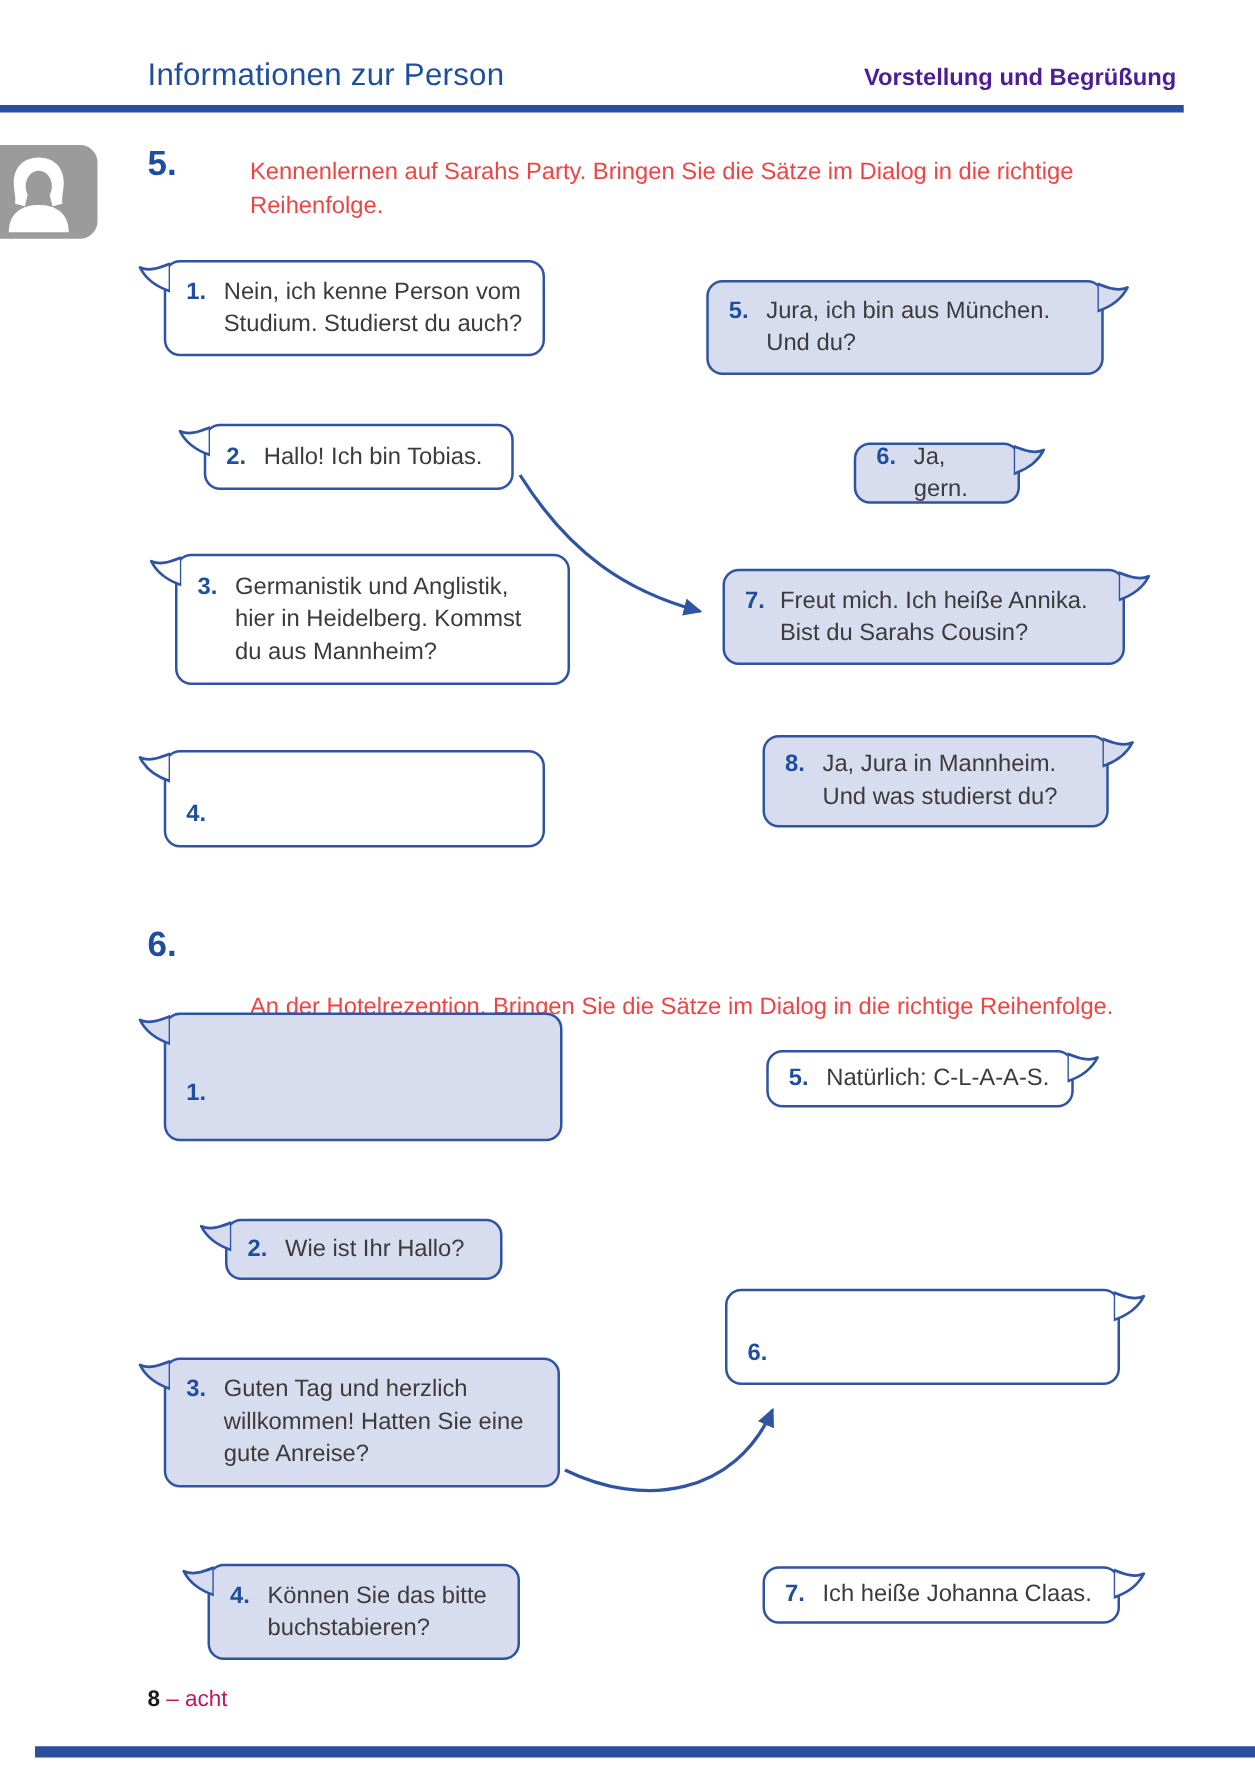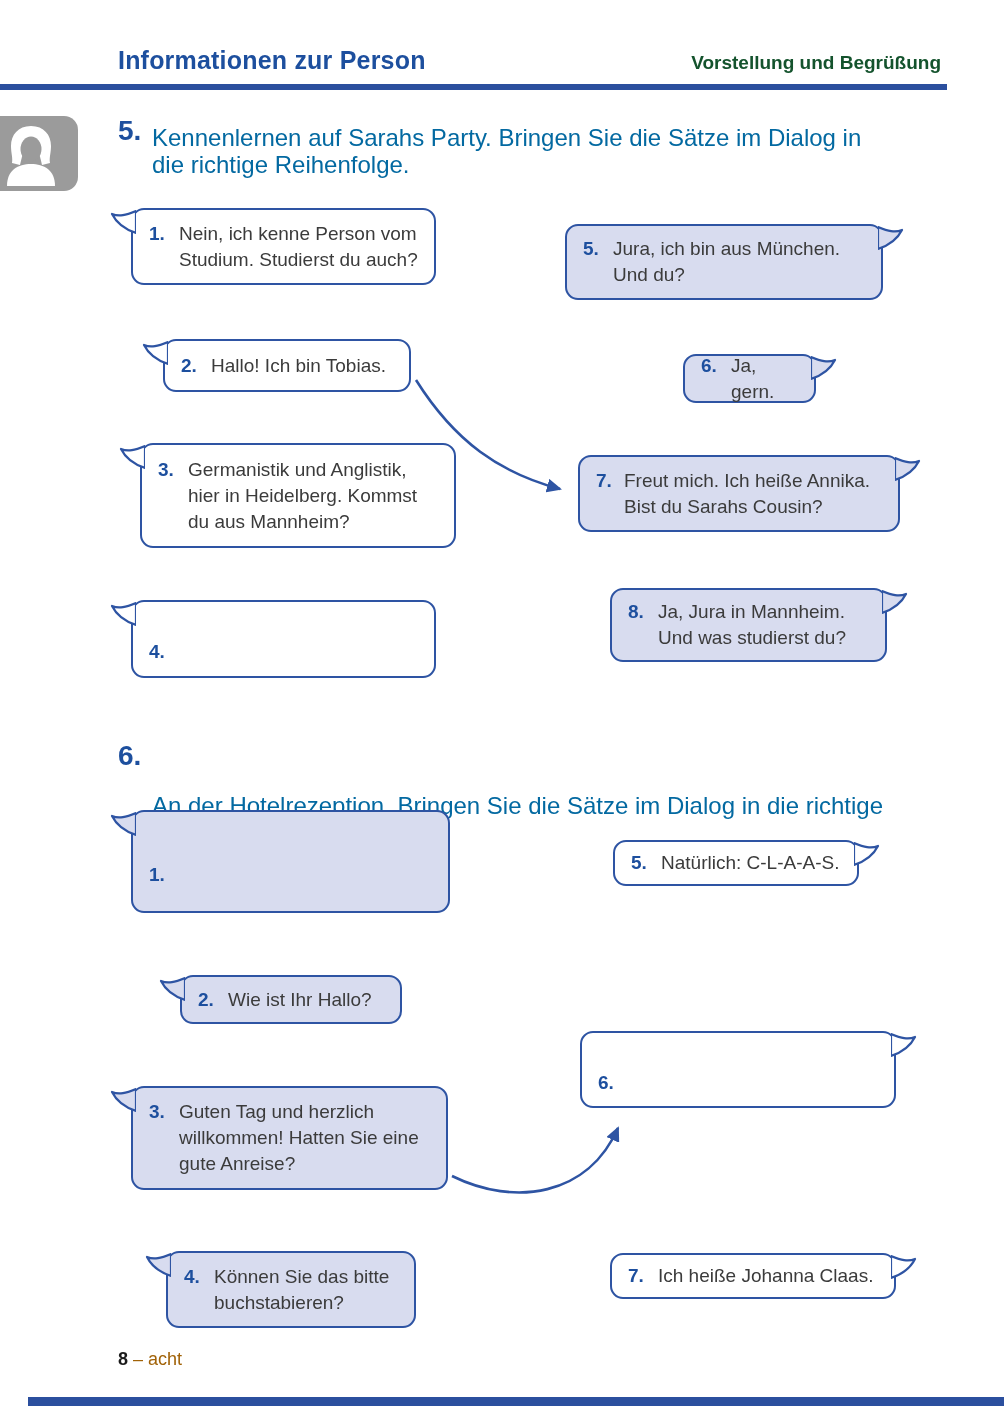--- a/index.html
+++ b/index.html
@@ -5,34 +5,34 @@
   html,body{margin:0;padding:0;background:#ffffff;}
   body{
     width:1004px;height:1417px;position:relative;overflow:hidden;
     font-family:"Liberation Sans", sans-serif;
     -webkit-font-smoothing:antialiased;
   }
   .abs{position:absolute;}
 
   
   .page-title{
-    left:118px;top:46px;font-size:25px;font-weight:bold;color:#1d4f9e;letter-spacing:.2px;
+    left:118px;top:46px;font-size:25px;font-weight:normal;color:#1d4f9e;letter-spacing:.2px;
   }
   .page-subtitle{
-    top:52px;right:63px;font-size:19px;font-weight:600;color:#14532d;
+    top:52px;right:63px;font-size:19px;font-weight:600;color:#4c1d95;
   }
   .header-rule{left:0;top:84px;width:947px;height:6px;background:#2b4f9e;}
 
   
   .icon-plate{left:-16px;top:116px;width:94px;height:75px;background:#9b9b9b;border-radius:14px;}
   .icon-plate svg{position:absolute;left:14px;top:6px;}
 
   
   .ex-num{font-size:28px;font-weight:bold;color:#1d4f9e;}
-  .ex-instr{font-size:24px;line-height:27px;color:#0369a1;}
+  .ex-instr{font-size:19px;line-height:27px;color:#ef4444;margin-left:48px;}
 
   
   .bubble{
     position:absolute;box-sizing:border-box;background:#ffffff;
     border:2.5px solid #2e54a3;border-radius:13px;
     display:flex;align-items:center;
   }
   .bubble.filled{background:#d8dcef;}
   .binner{position:relative;padding:0 14px 0 46px;font-size:19px;line-height:26px;color:#3b3b3b;}
   .bnum{position:absolute;left:16px;top:0;font-weight:bold;color:#1d4f9e;}
@@ -41,21 +41,21 @@
   .tail-right .tail{right:-23px;}
   .tail path{stroke:#2e54a3;stroke-width:2.2;stroke-linejoin:round;fill:#ffffff;}
   .bubble.filled .tail path{fill:#d8dcef;}
 
   
   .arrows{position:absolute;left:0;top:0;width:1004px;height:1417px;pointer-events:none;}
 
   
   .footer{left:118px;top:1349px;font-size:18px;}
   .footer .pnum{font-weight:bold;color:#1a1a1a;}
-  .footer .pword{color:#a16207;}
+  .footer .pword{color:#be185d;}
   .bottom-bar{left:28px;top:1397px;width:976px;height:9px;background:#2b4f9e;}
 </style>
 </head>
 <body>
 
 <div class="abs page-title">Informationen zur Person</div>
 <div class="abs page-subtitle">Vorstellung und Begrüßung</div>
 <div class="abs header-rule"></div>
 
 <div class="abs icon-plate">

